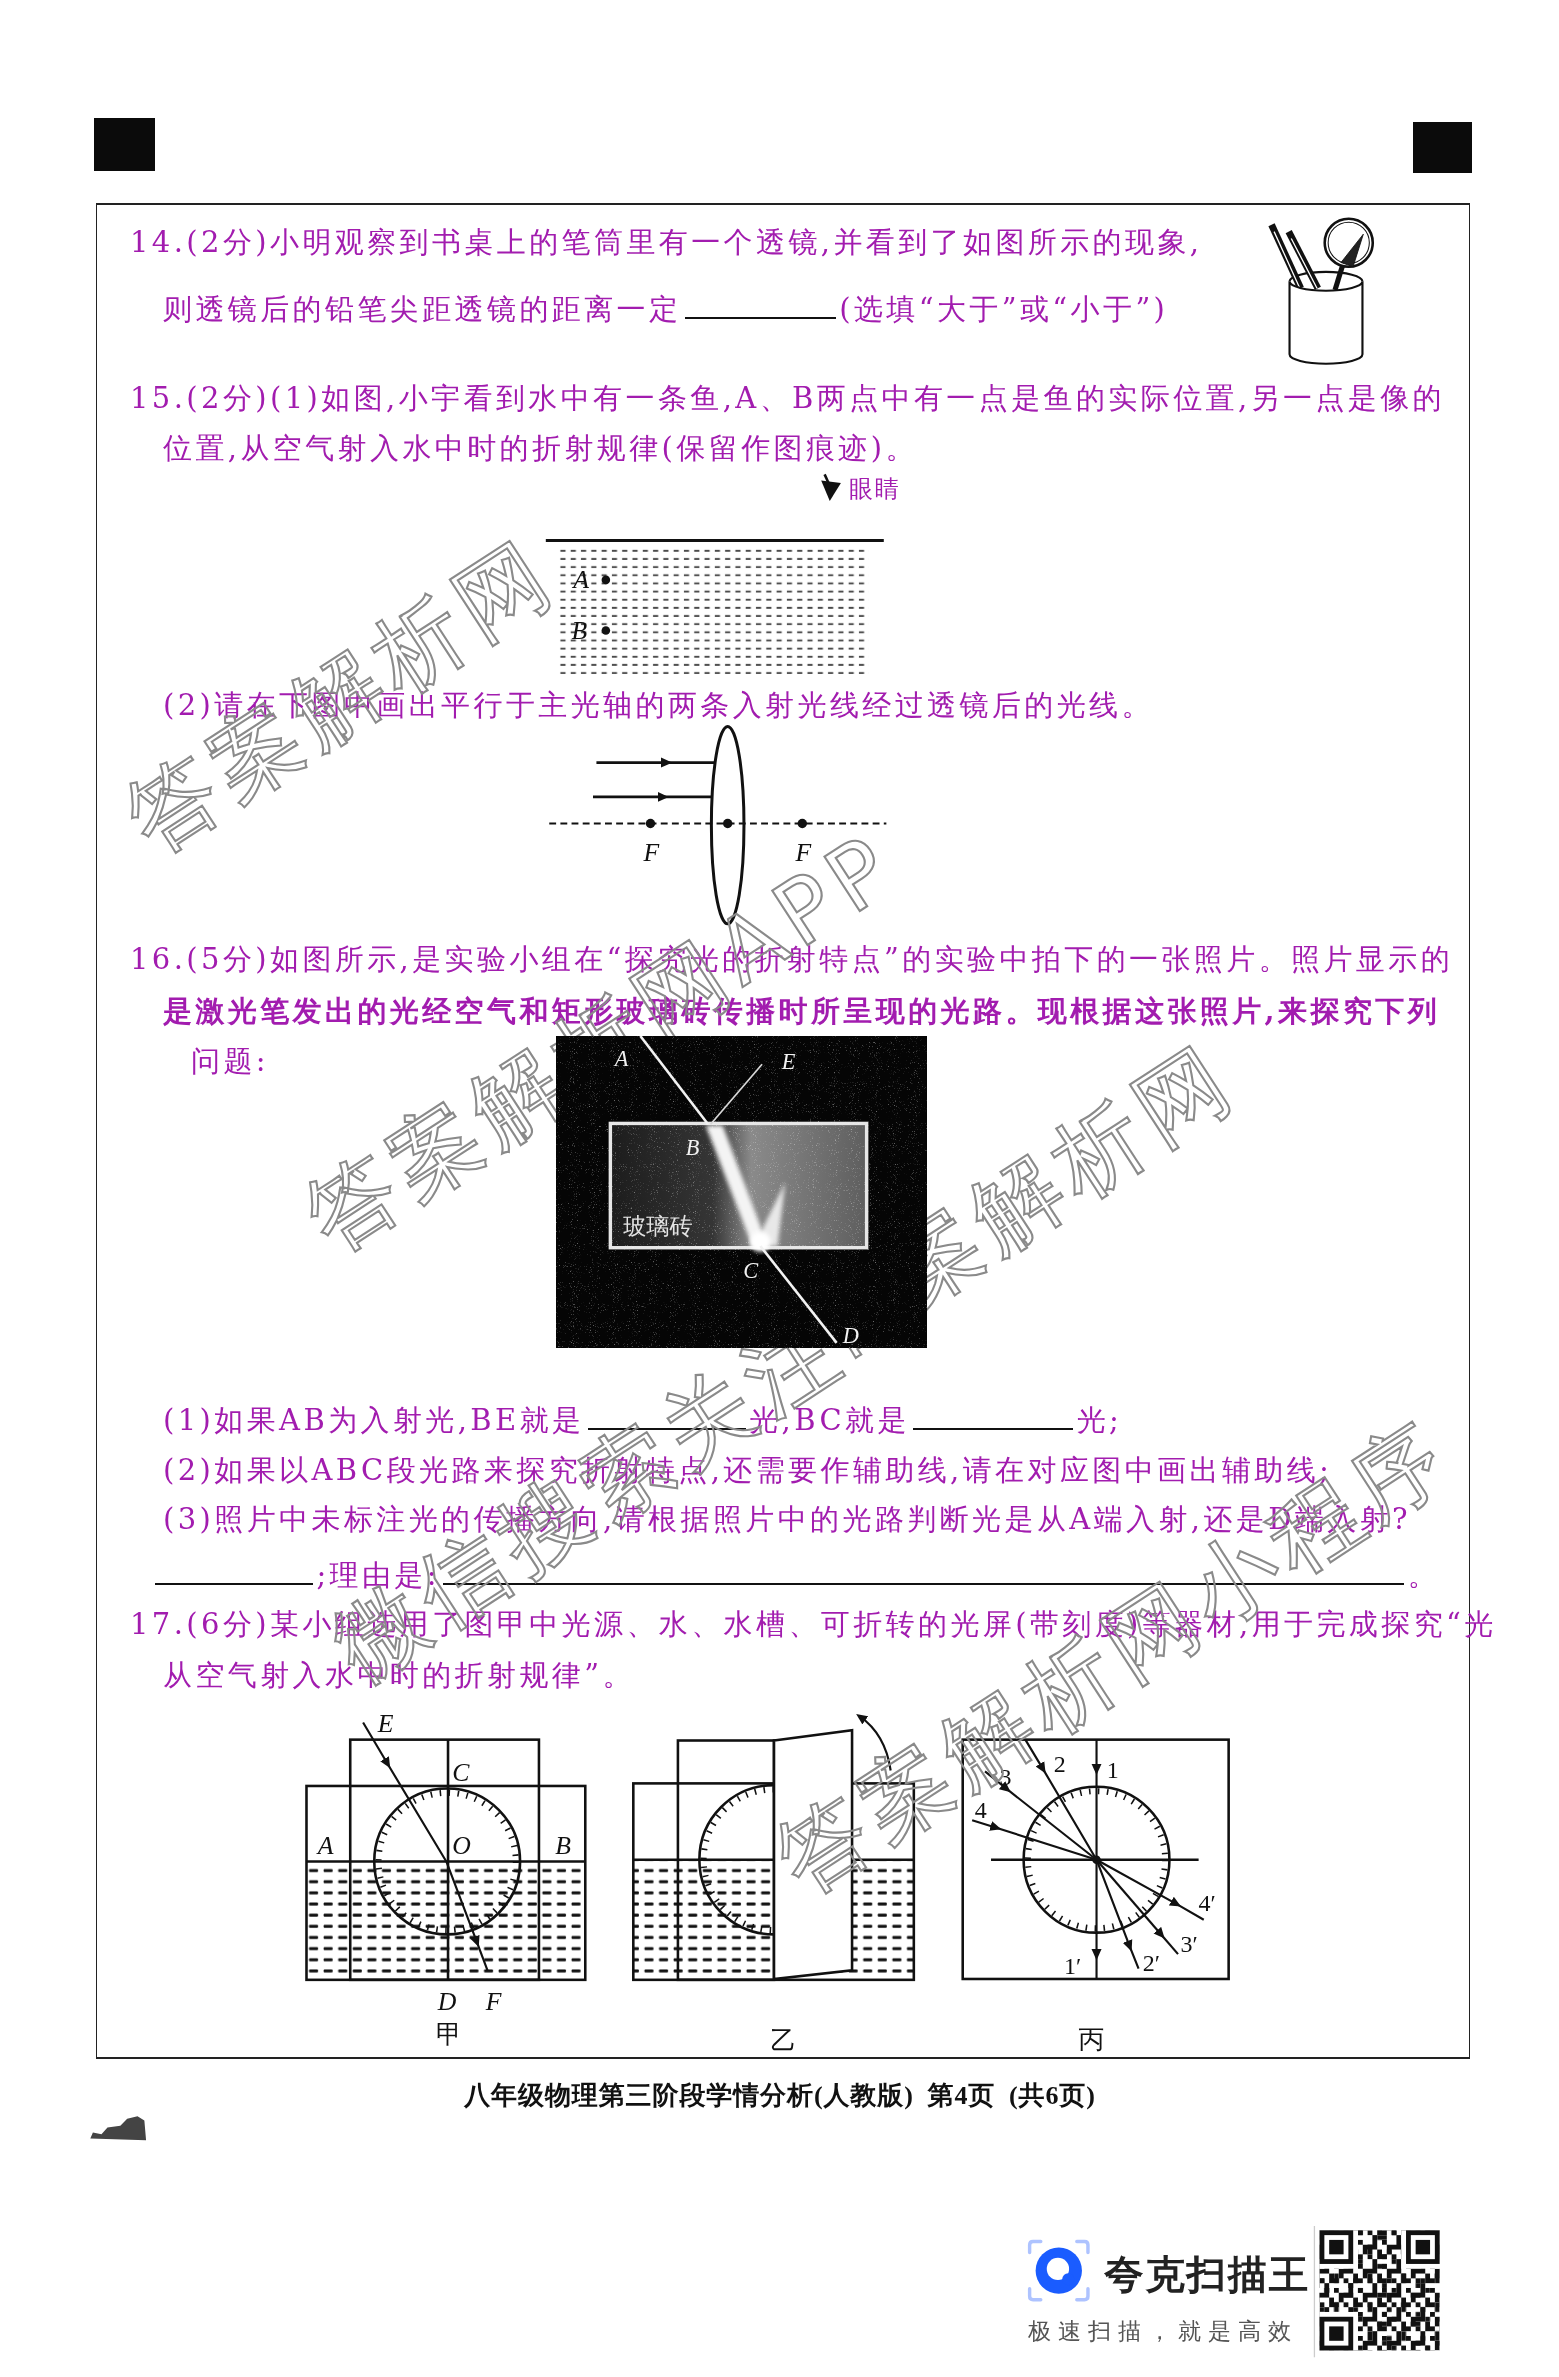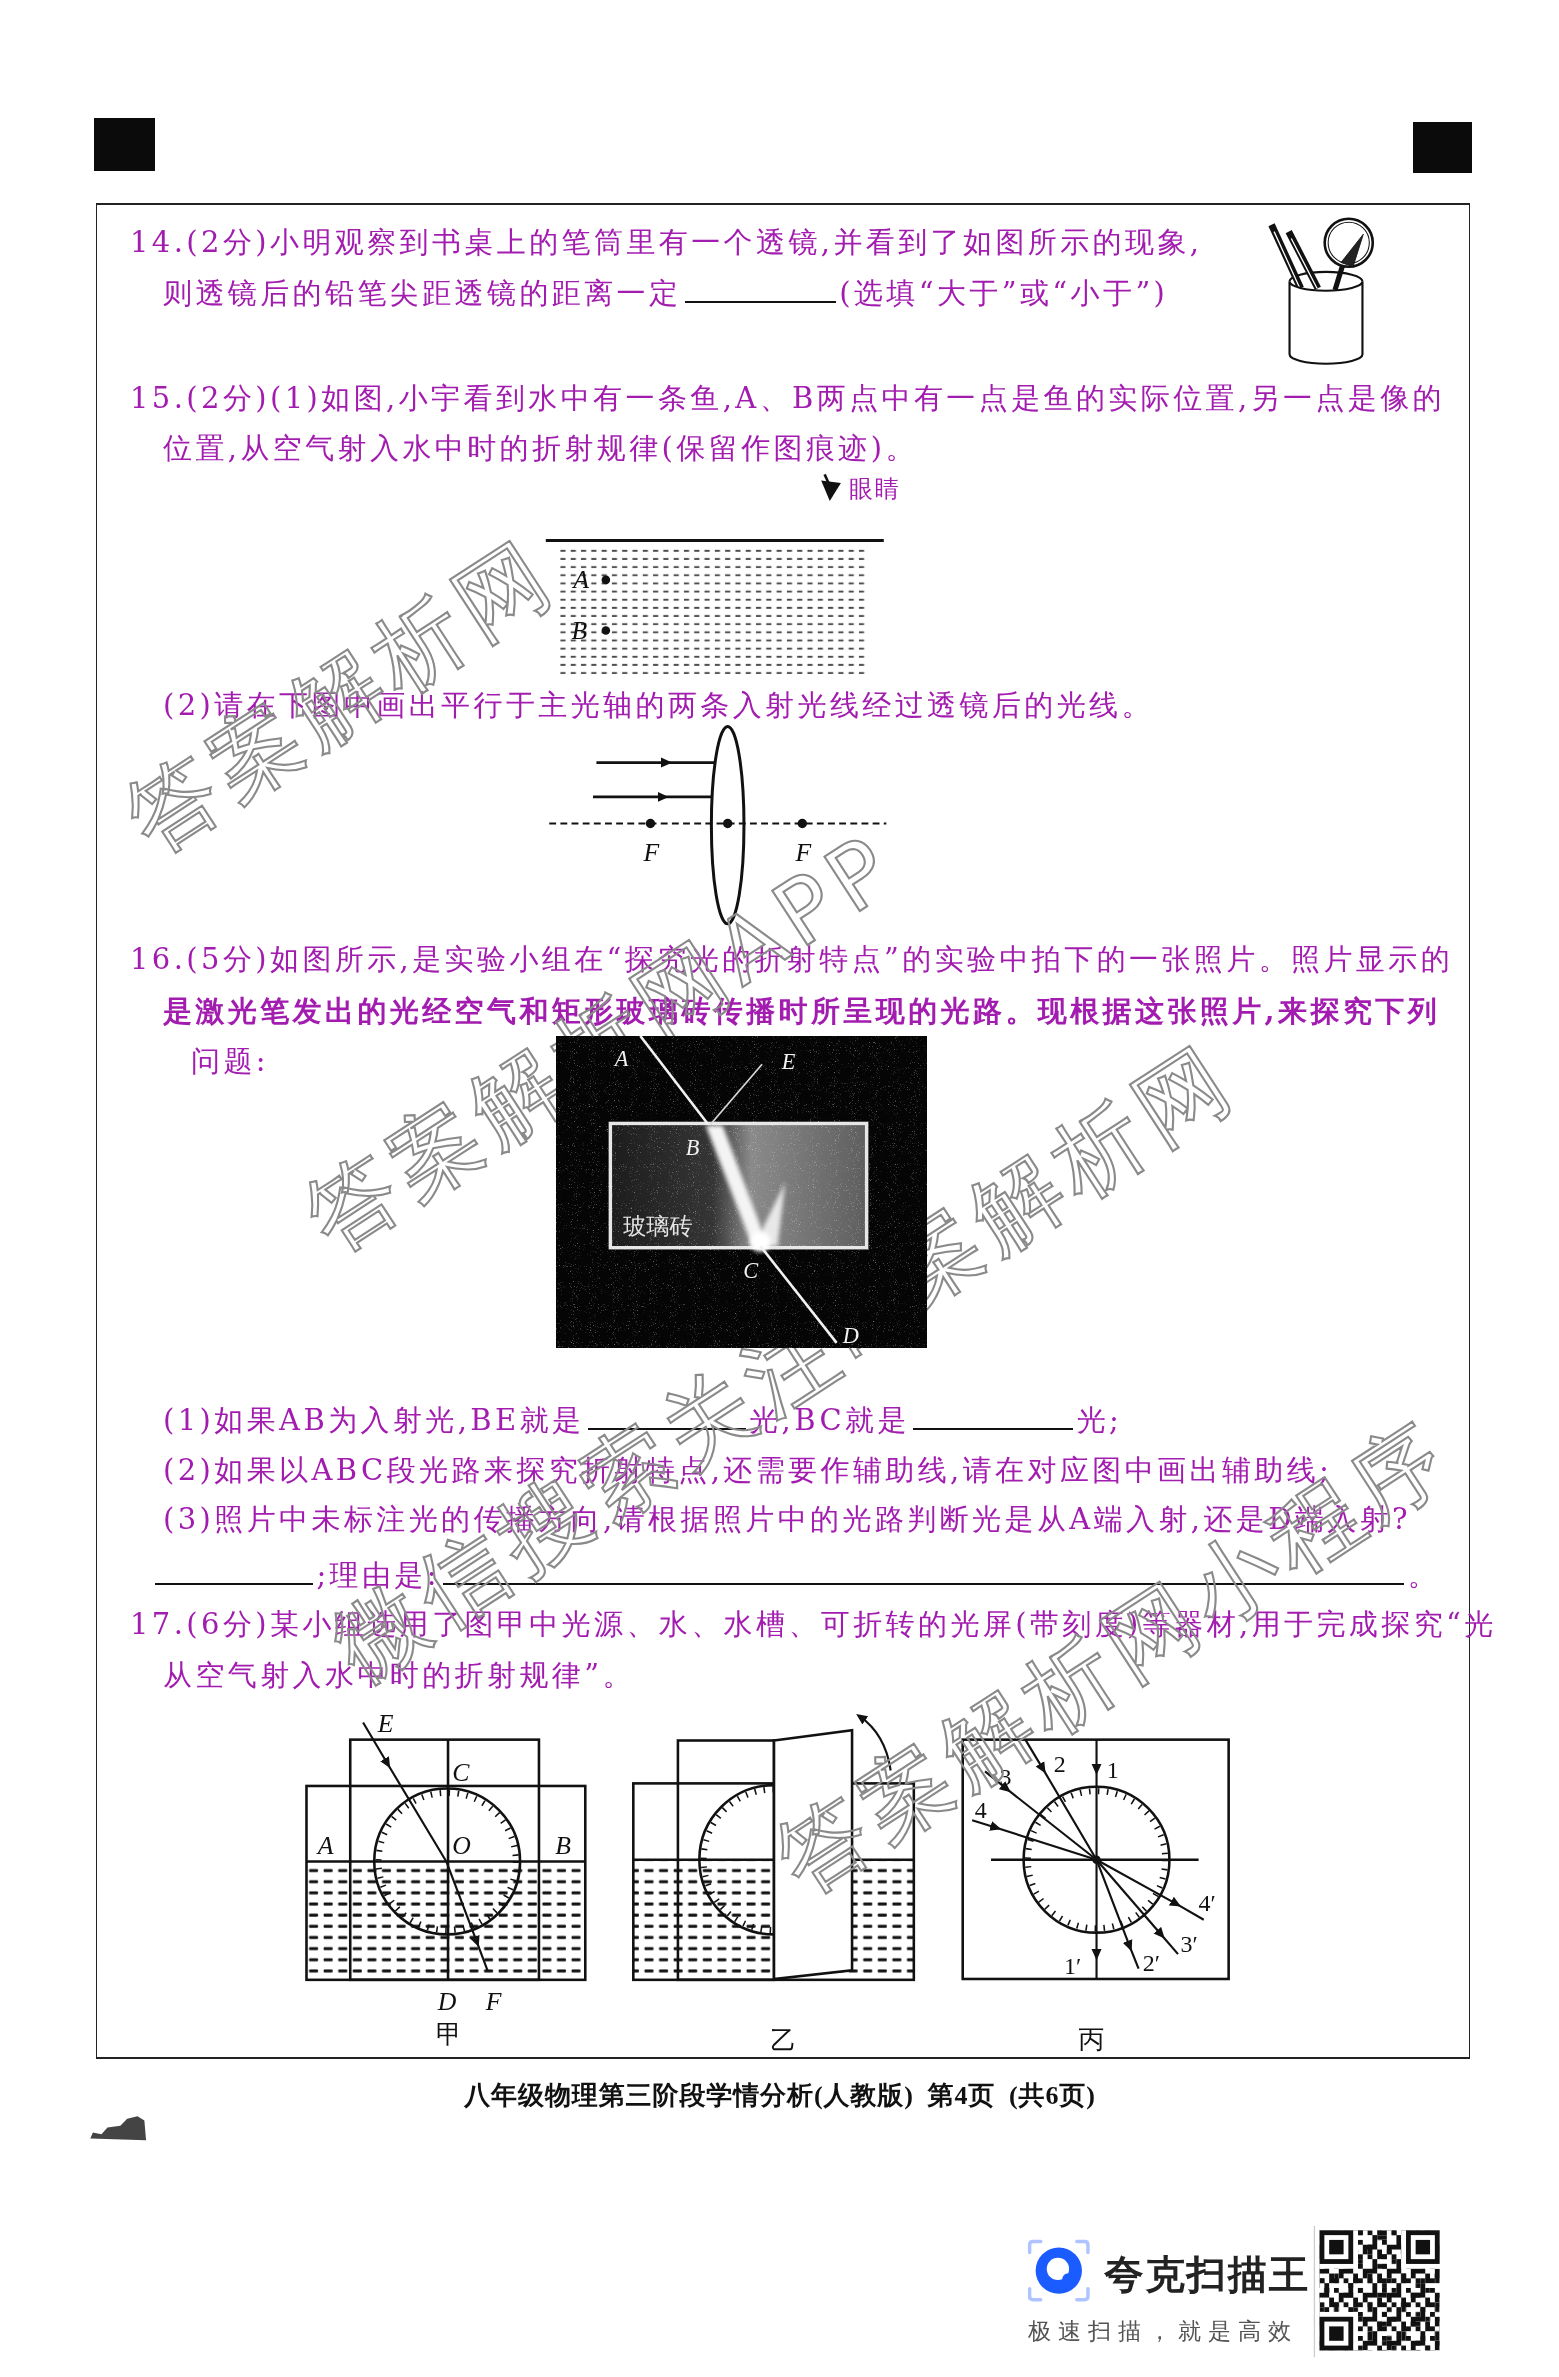--- a/index.html
+++ b/index.html
@@ -206,21 +206,21 @@
         <rect x="1644.4" y="2605.6" width="28" height="28" fill="#fff"></rect>
         <rect x="1650" y="2611.2" width="16.8" height="16.8" fill="#111"></rect>
         <rect x="1538" y="2700.8" width="39.2" height="39.2" fill="#111"></rect>
         <rect x="1543.6" y="2706.4" width="28" height="28" fill="#fff"></rect>
         <rect x="1549.2" y="2712" width="16.8" height="16.8" fill="#111"></rect>
       </g>
     </g>
   </svg>
 
   <div class="ln" style="left:130px;top:225px;">14.(2分)小明观察到书桌上的笔筒里有一个透镜,并看到了如图所示的现象,</div>
-  <div class="ln" style="left:163px;top:275px;">
+  <div class="ln" style="left:163px;top:291px;">
     <span>则透镜后的铅笔尖距透镜的距离一定</span><span class="blank" style="width:151px;"></span><span>(选填“大于”或“小于”)</span>
   </div>
 
   <div class="ln" style="left:130px;top:381px;">15.(2分)(1)如图,小宇看到水中有一条鱼,A、B两点中有一点是鱼的实际位置,另一点是像的</div>
   <div class="ln" style="left:163px;top:431px;">位置,从空气射入水中时的折射规律(保留作图痕迹)。</div>
   <div class="ln" style="left:849px;top:472px;font-size:24px;letter-spacing:1.7px;">眼睛</div>
   <div class="ln" style="left:163px;top:688px;">(2)请在下图中画出平行于主光轴的两条入射光线经过透镜后的光线。</div>
 
   <div class="ln" style="left:130px;top:942px;">16.(5分)如图所示,是实验小组在“探究光的折射特点”的实验中拍下的一张照片。照片显示的</div>
   <div class="ln" style="left:163px;top:994px;font-weight:bold;">是激光笔发出的光经空气和矩形玻璃砖传播时所呈现的光路。现根据这张照片,来探究下列</div>

